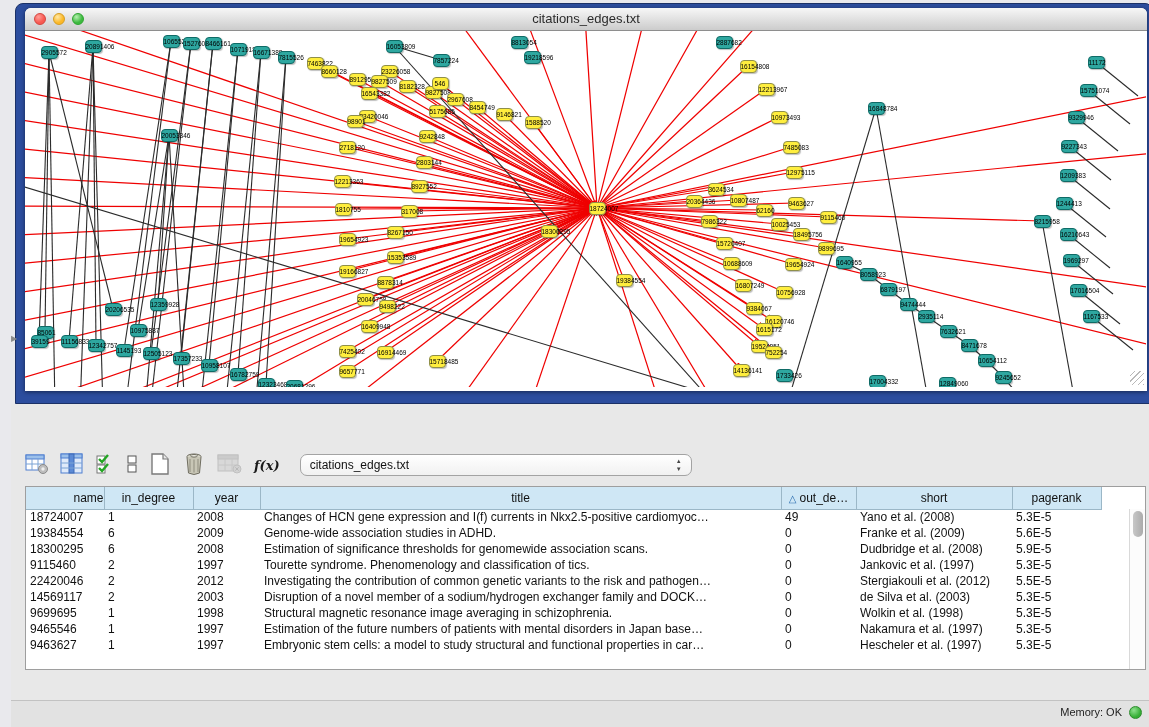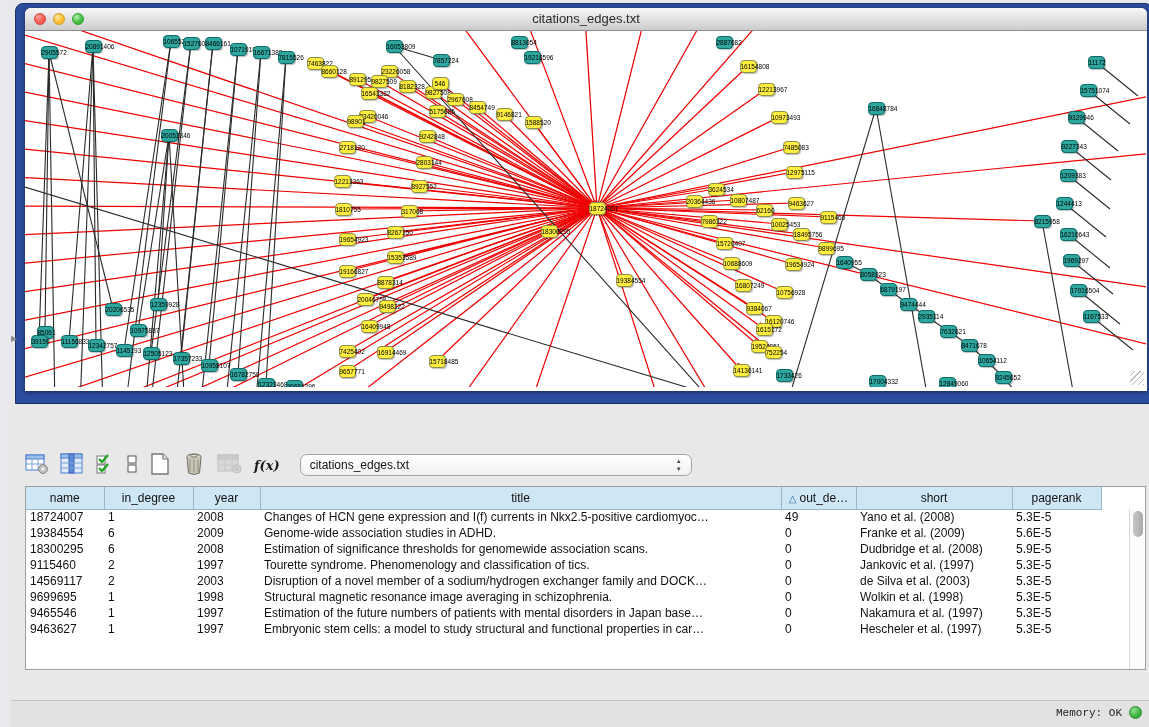--- a/index.html
+++ b/index.html
@@ -57,39 +57,39 @@
   .combo { position:relative; margin-left:14px; width:392px; height:22px; border:1px solid #a3a3a3; border-radius:7px;
            background:linear-gradient(#ffffff,#f1f1f1); font-size:12px; color:#111; line-height:20px;
            padding-left:9px; cursor:pointer; }
   .combo .stepper { position:absolute; right:9px; top:2px; font-size:6px; color:#444; line-height:8px; text-align:center; }
 
   .table-wrap { position:absolute; left:14px; top:82px; width:1121px; height:184px; background:#fff;
                 border:1px solid #9e9e9e; overflow:hidden; }
   table.grid { border-collapse:collapse; table-layout:fixed; font-size:12px; color:#111; }
   table.grid th { height:22px; background:#cfe7f5; border:1px solid #9bb7c7; border-top:none;
                   font-weight:normal; font-size:12px; text-align:center; overflow:hidden; white-space:nowrap; }
-  table.grid th:first-child { border-left:none; }
+  table.grid th:first-child { border-left:none;text-align:right; }
   table.grid td { height:16px; padding:0 4px; white-space:nowrap; overflow:hidden; text-overflow:clip; }
   .sort-tri { color:#2a6db0; font-size:10px; margin-right:3px; }
   .vscroll { position:absolute; right:0; top:22px; bottom:0; width:16px; background:#fcfcfc; border-left:1px solid #d9d9d9; }
   .vthumb { position:absolute; left:3px; top:2px; width:10px; height:26px; background:linear-gradient(90deg,#c7c7c7,#ababab); border-radius:5px; }
 
   .tabs-row { position:absolute; left:0; top:270px; width:1149px; height:26px; border-top:1px solid #dcdcdc;
               display:flex; justify-content:center; }
   .seg-control { margin-top:2px; height:21px; display:flex; border:1px solid #8b8b8b; border-radius:4px;
                  overflow:hidden; background:#fff; }
   .seg { padding:0 16px; font-size:12px; line-height:19px; color:#1d1d1d;
          background:linear-gradient(#ffffff,#f2f2f2); border-right:1px solid #9a9a9a; cursor:pointer; }
   .seg:last-child { border-right:none; }
   .seg.selected { background:linear-gradient(#7d7d7d,#5f5f5f); color:#f2f2f2; }
 
   
   .statusbar { position:absolute; left:0; top:700px; width:1149px; height:27px; background:#e2e2e2;
                border-top:1px solid #c2c2c2; }
-  .memory { position:absolute; right:18px; top:5px; display:flex; align-items:flex-end; cursor:pointer;font-family:Liberation Mono, monospace; }
+  .memory { position:absolute; right:18px; top:5px; display:flex; align-items:flex-start; cursor:pointer; }
   .memory span { font-size:11px; color:#222; margin-right:7px; }
   .mem-dot { width:13px; height:13px; border-radius:50%; border:1px solid #2c8c2c;
              background:radial-gradient(circle at 35% 30%, #8ee08e, #35ae35 65%); }
   .sb-line { position:absolute; right:6px; top:3px; width:1px; height:20px; background:#b5b5b5; }
 </style>
 </head>
 <body>
 
 <div class="stage">
 
@@ -521,20 +521,29 @@
             <tr>
               <td>9115460</td>
               <td>2</td>
               <td>1997</td>
               <td>Tourette syndrome. Phenomenology and classification of tics.</td>
               <td>0</td>
               <td>Jankovic et al. (1997)</td>
               <td>5.3E-5</td>
             </tr>
             <tr>
+              <td>22420046</td>
+              <td>2</td>
+              <td>2012</td>
+              <td>Investigating the contribution of common genetic variants to the risk and pathogen…</td>
+              <td>0</td>
+              <td>Stergiakouli et al. (2012)</td>
+              <td>5.5E-5</td>
+            </tr>
+            <tr>
               <td>14569117</td>
               <td>2</td>
               <td>2003</td>
               <td>Disruption of a novel member of a sodium/hydrogen exchanger family and DOCK…</td>
               <td>0</td>
               <td>de Silva et al. (2003)</td>
               <td>5.3E-5</td>
             </tr>
             <tr>
               <td>9699695</td>

